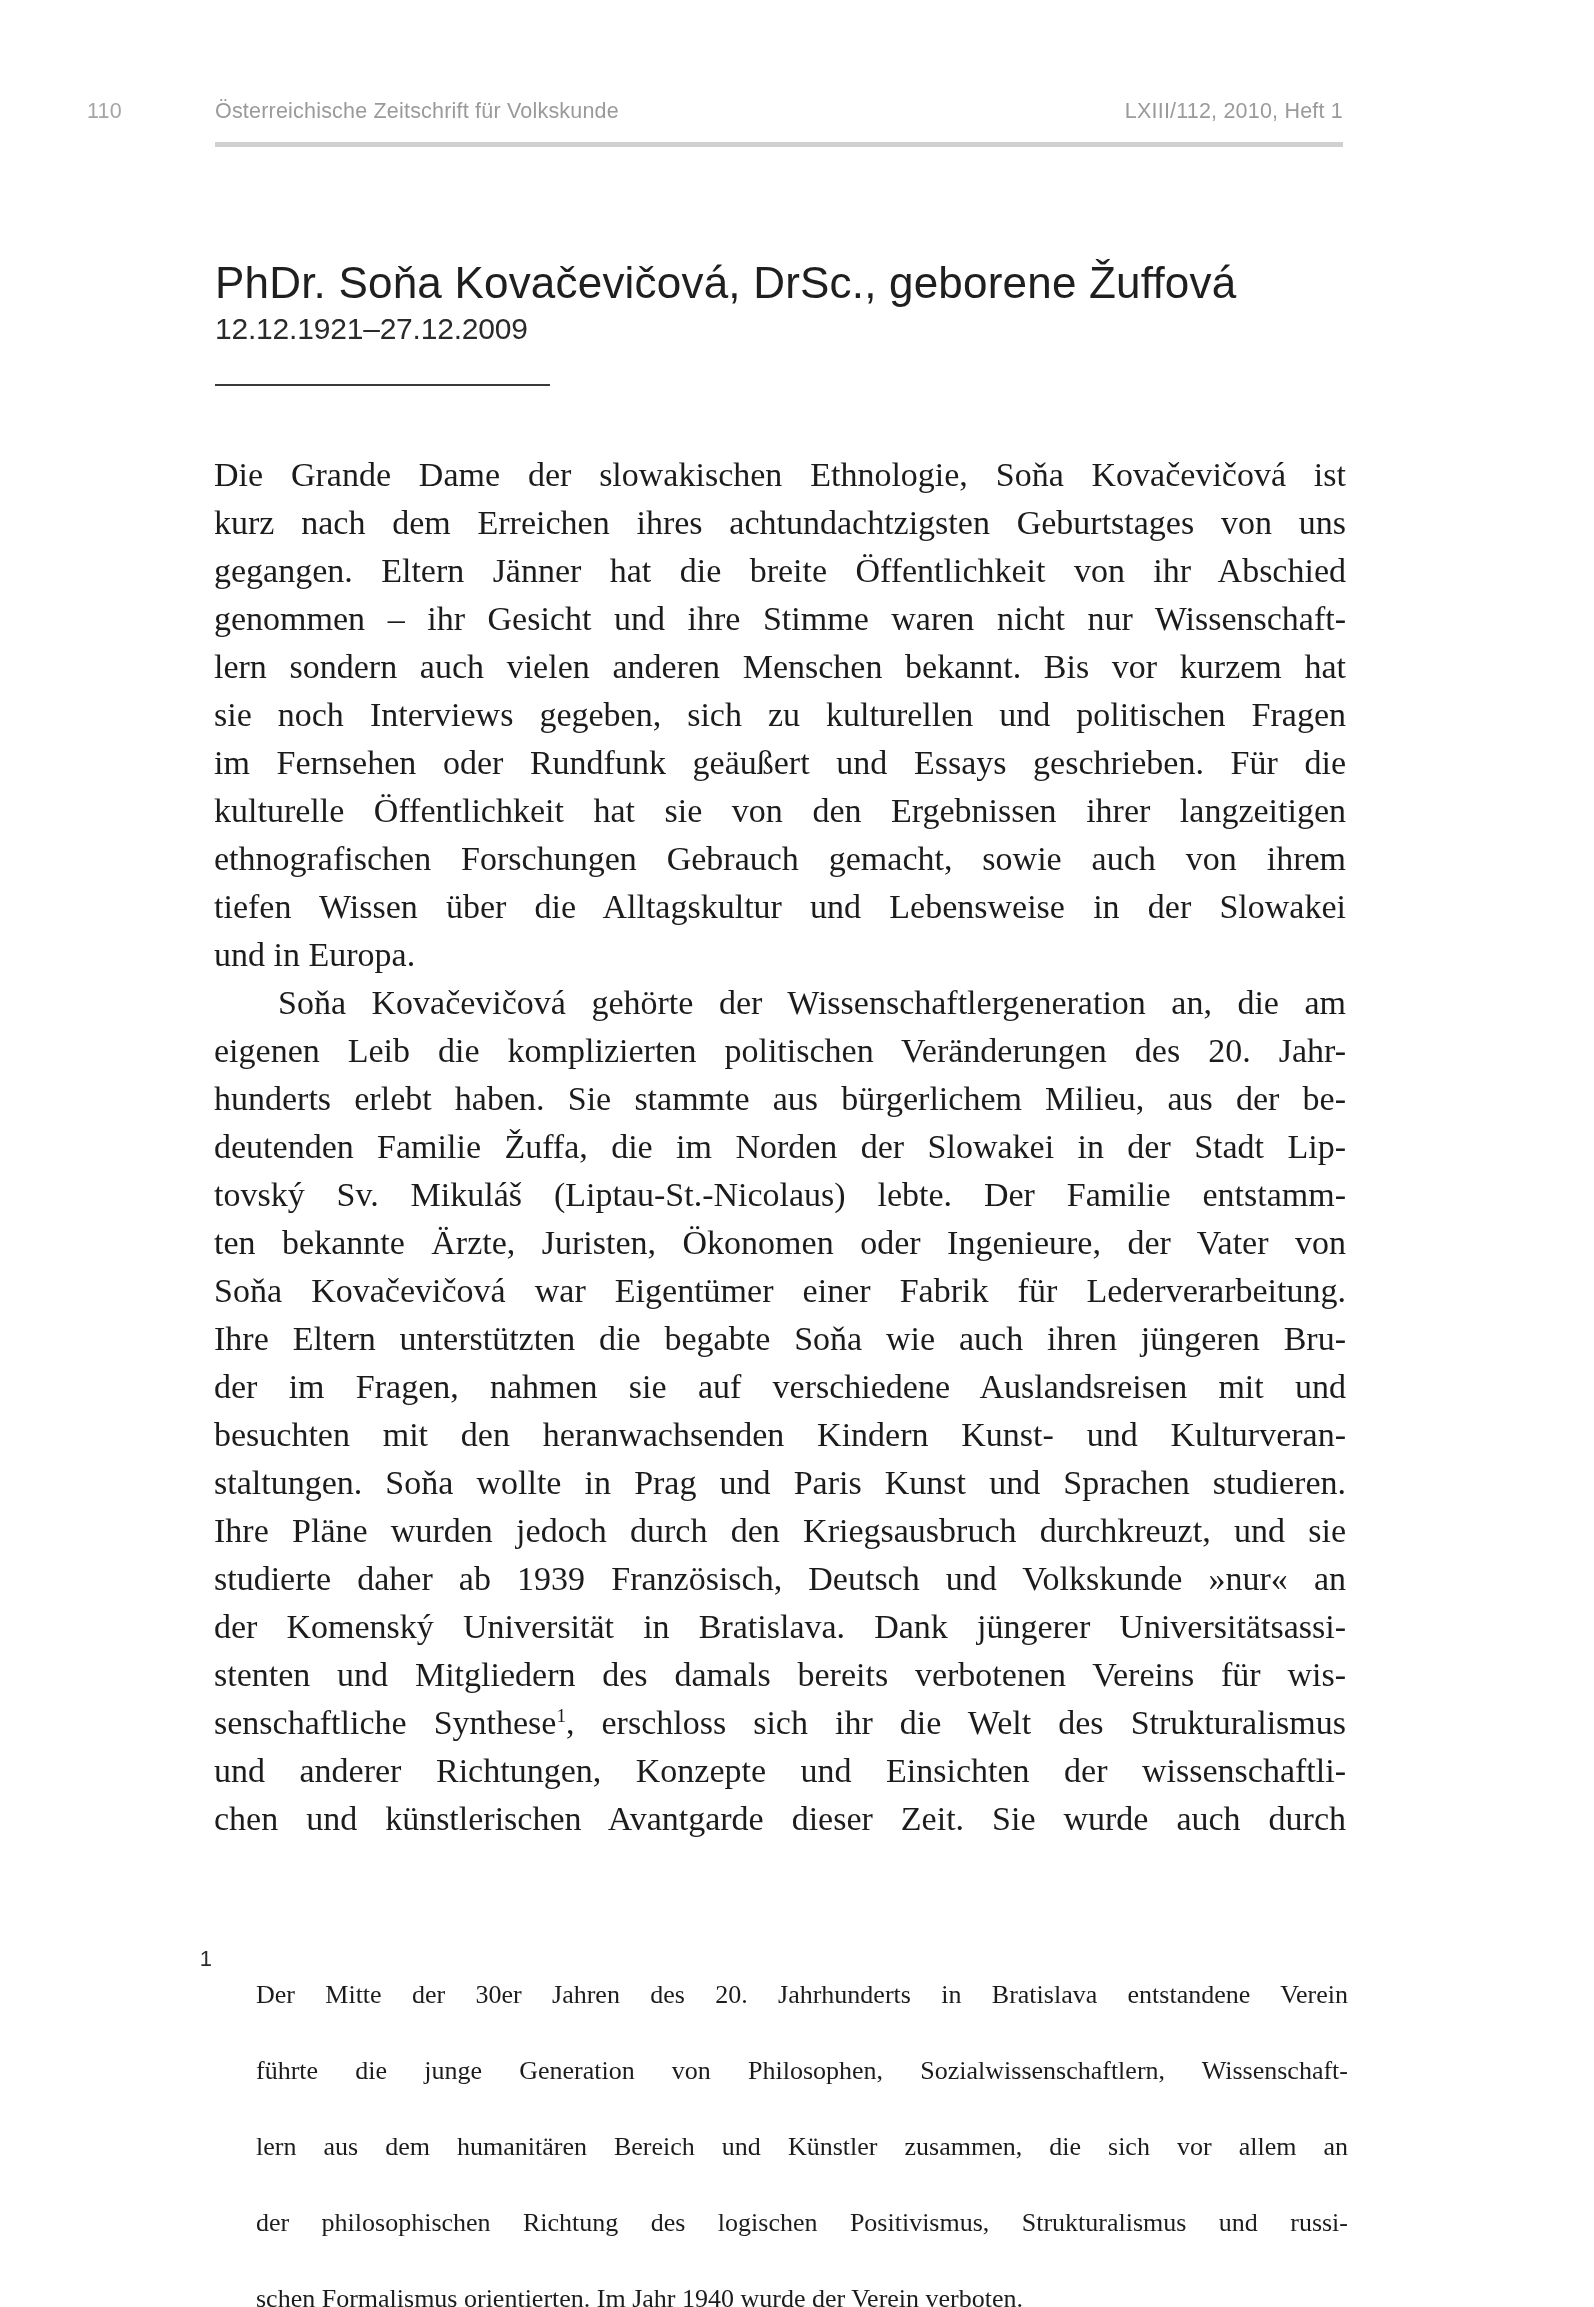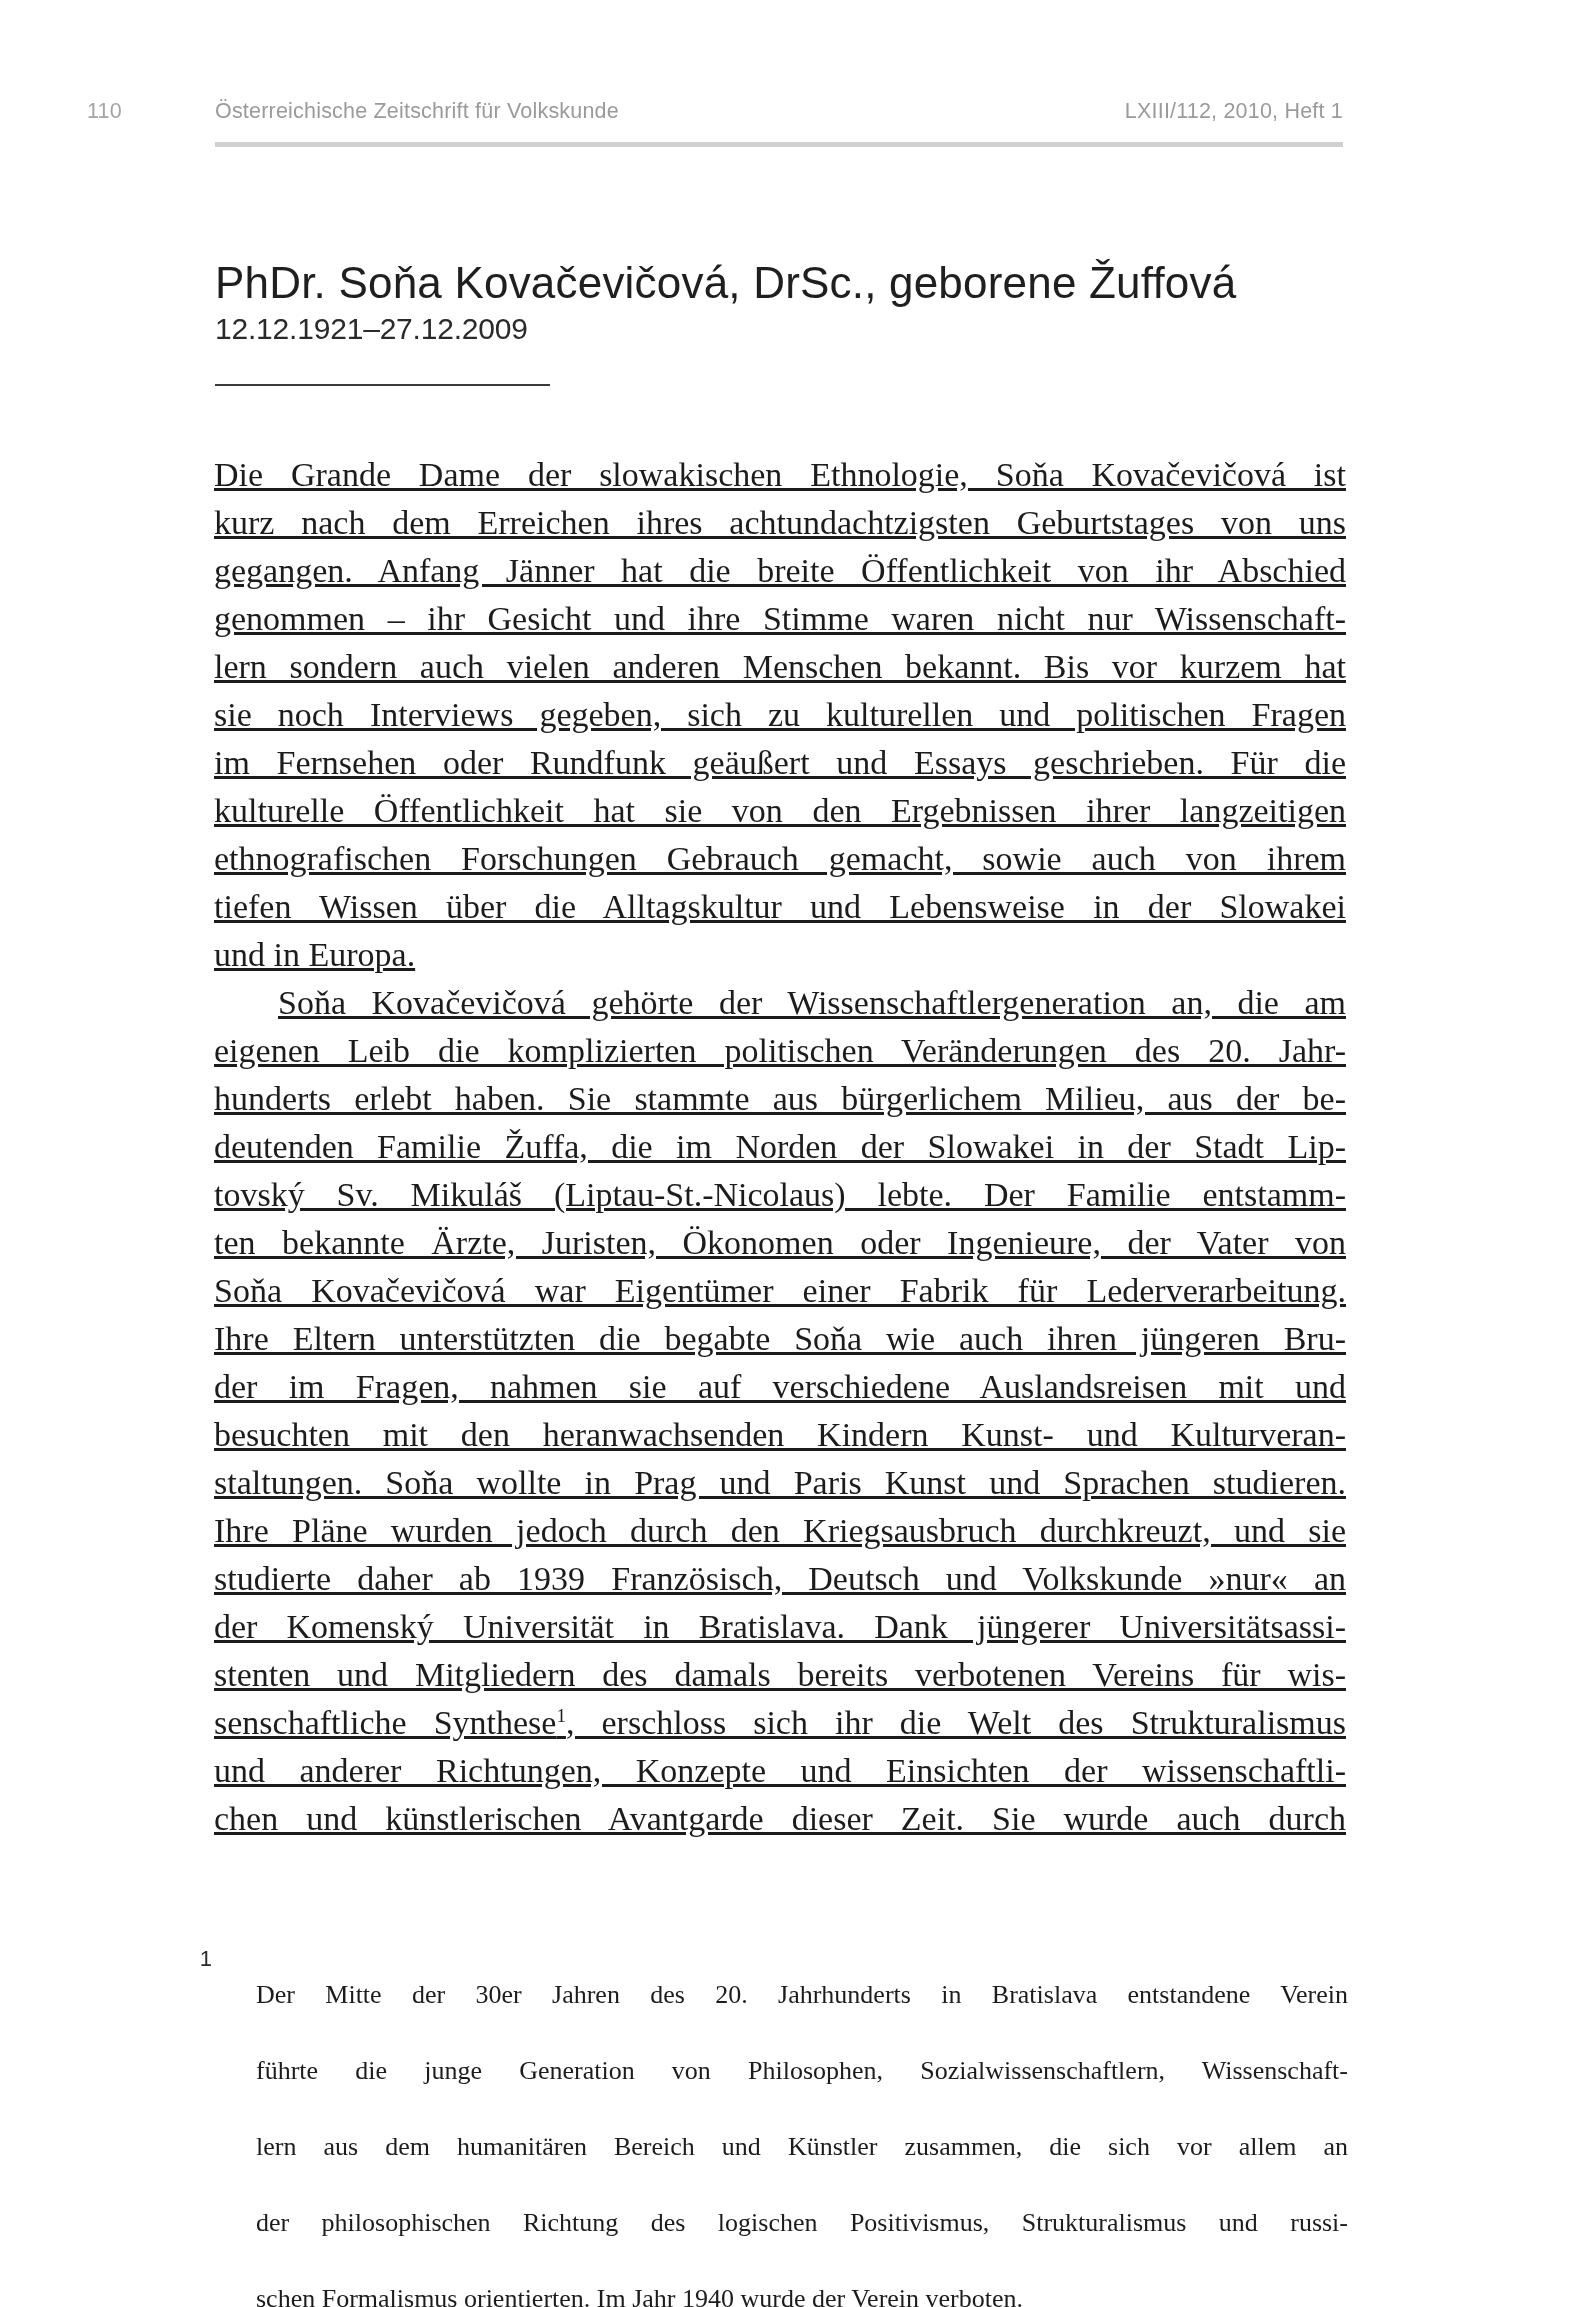--- a/index.html
+++ b/index.html
@@ -83,21 +83,20 @@
       width: 1132px;
       font-family: "Liberation Serif", serif;
       font-size: 34px;
       line-height: 48px;
       color: #1c1c1c;
       text-align: justify;
       hyphens: manual;
     }
     .body-text p {
       margin: 0;
-      text-decoration: underline;
     }
     .body-text .line {
       display: block;
       text-align: justify;
       text-align-last: justify;
       white-space: nowrap;
       height: 48px;
       overflow: visible;
     }
     .body-text .line.last {
@@ -161,21 +160,21 @@
 <section class="title-block">
   <div class="obit-name">PhDr. Soňa Kovačevičová, DrSc., geborene Žuffová</div>
   <div class="obit-dates">12.12.1921–27.12.2009</div>
 </section>
 <div class="short-rule"></div>
 
 <article class="body-text">
   <p>
     <span class="line">Die Grande Dame der slowakischen Ethnologie, Soňa Kovačevičová ist</span>
     <span class="line">kurz nach dem Erreichen ihres achtundachtzigsten Geburtstages von uns</span>
-    <span class="line">gegangen. Anfang Jänner hat die breite Öffentlichkeit von ihr Abschied</span>
+    <span class="line">gegangen. Eltern Jänner hat die breite Öffentlichkeit von ihr Abschied</span>
     <span class="line">genommen – ihr Gesicht und ihre Stimme waren nicht nur Wissenschaft-</span>
     <span class="line">lern sondern auch vielen anderen Menschen bekannt. Bis vor kurzem hat</span>
     <span class="line">sie noch Interviews gegeben, sich zu kulturellen und politischen Fragen</span>
     <span class="line">im Fernsehen oder Rundfunk geäußert und Essays geschrieben. Für die</span>
     <span class="line">kulturelle Öffentlichkeit hat sie von den Ergebnissen ihrer langzeitigen</span>
     <span class="line">ethnografischen Forschungen Gebrauch gemacht, sowie auch von ihrem</span>
     <span class="line">tiefen Wissen über die Alltagskultur und Lebensweise in der Slowakei</span>
     <span class="line last">und in Europa.</span>
   </p>
   <p>

